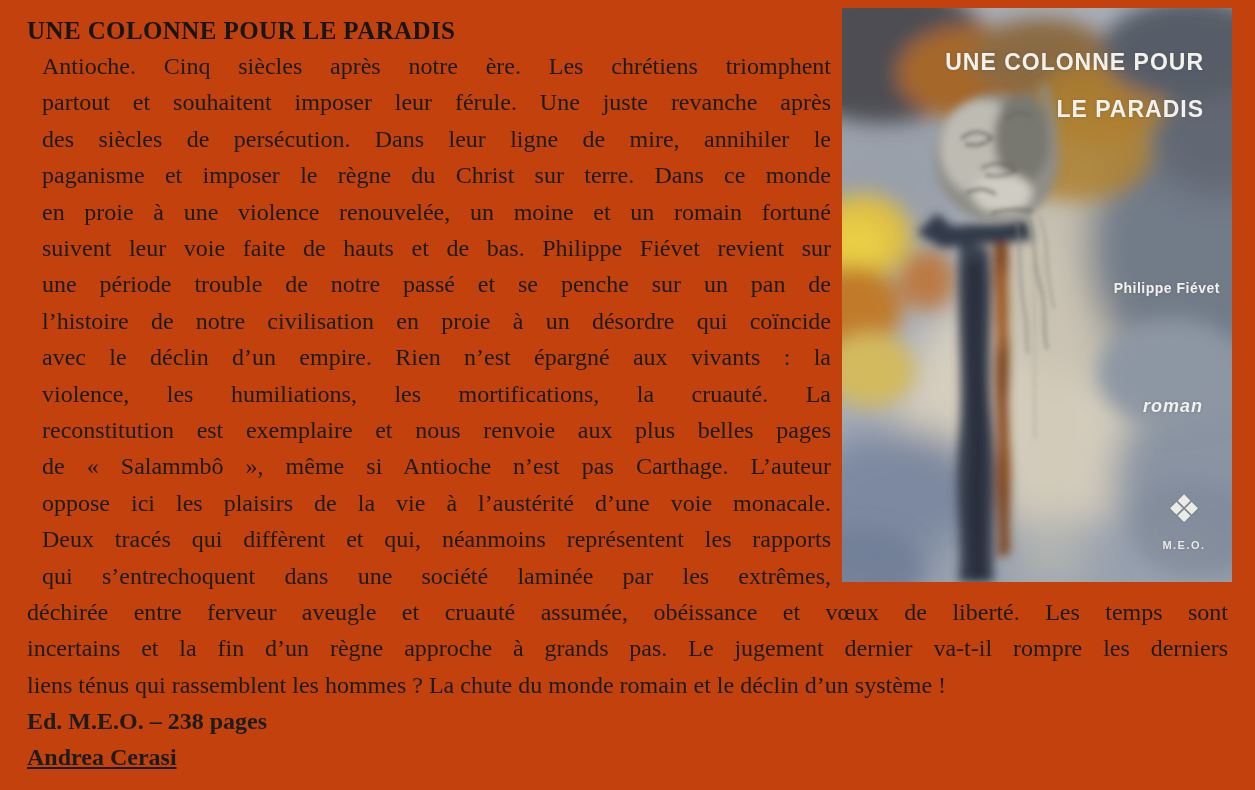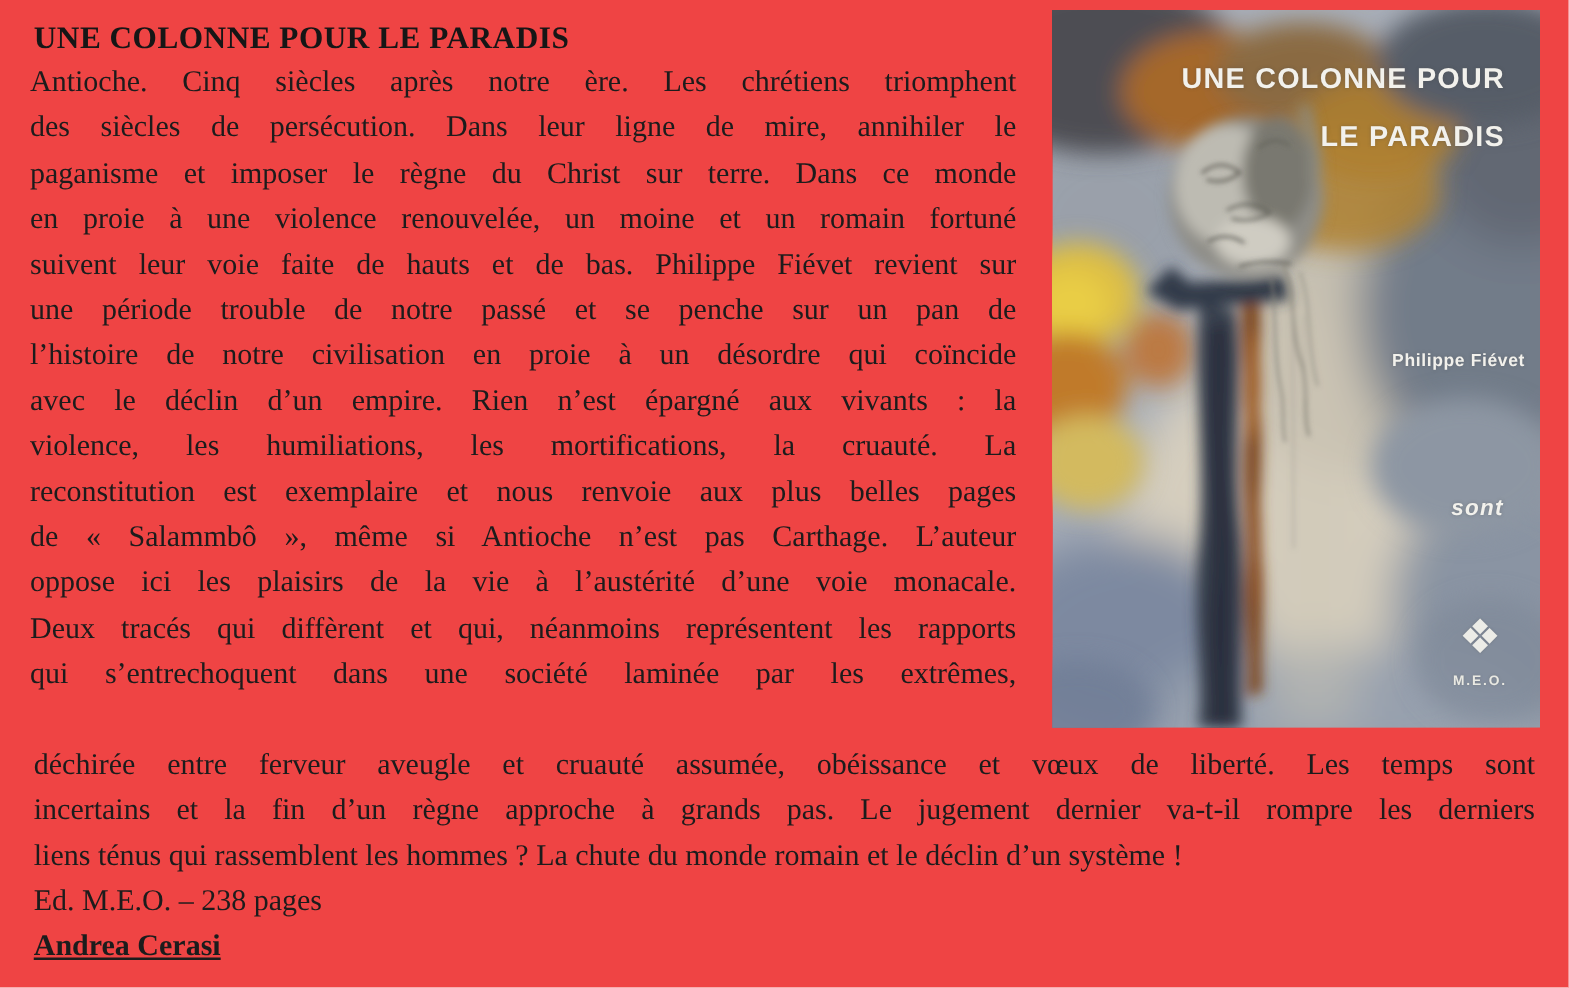--- a/index.html
+++ b/index.html
@@ -1,39 +1,39 @@
 <!DOCTYPE html>
 <html><head>
 <meta charset="utf-8">
 <style>
   html,body{margin:0;padding:0;background:#ffffff;}
   .page{
     position:relative;
     width:1255px;height:790px;
-    background:#ef4444;
+    background:#c2410c;
     color:#1c1c1c;
     font-family:"Liberation Serif","DejaVu Serif",serif;
     overflow:hidden;
   }
   .title{
     position:absolute;left:27px;top:16px;margin:0;
     font-size:25px;font-weight:bold;line-height:30px;letter-spacing:.4px;
     color:#161616;
   }
-  .body-narrow{position:absolute;left:24px;top:48px;width:789px;}
+  .body-narrow{position:absolute;left:42px;top:48px;width:789px;}
   .body-full{position:absolute;left:27px;top:594px;width:1201px;}
   .line{
     font-size:24px;line-height:36.4px;
     text-align:justify;text-align-last:justify;
     white-space:normal;
   }
   .line.last{text-align-last:left;}
   .pub-line{
     position:absolute;left:27px;top:703px;
-    font-size:24px;line-height:36.4px;font-weight:normal;
+    font-size:24px;line-height:36.4px;font-weight:bold;
   }
   .reviewer-line{
     position:absolute;left:27px;top:739px;
     font-size:24px;line-height:36.4px;font-weight:bold;text-decoration:underline;
   }
   
   .cover{
     position:absolute;left:842px;top:8px;width:390px;height:641px;
     overflow:hidden;
   }
@@ -64,20 +64,21 @@
 </style>
 </head>
 <body>
 
 <div class="page">
 
   <h1 class="title">UNE COLONNE POUR LE PARADIS</h1>
 
   <div class="body-narrow">
     <div class="line">Antioche. Cinq siècles après notre ère. Les chrétiens triomphent</div>
+    <div class="line">partout et souhaitent imposer leur férule. Une juste revanche après</div>
     <div class="line">des siècles de persécution. Dans leur ligne de mire, annihiler le</div>
     <div class="line">paganisme et imposer le règne du Christ sur terre. Dans ce monde</div>
     <div class="line">en proie à une violence renouvelée, un moine et un romain fortuné</div>
     <div class="line">suivent leur voie faite de hauts et de bas. Philippe Fiévet revient sur</div>
     <div class="line">une période trouble de notre passé et se penche sur un pan de</div>
     <div class="line">l’histoire de notre civilisation en proie à un désordre qui coïncide</div>
     <div class="line">avec le déclin d’un empire. Rien n’est épargné aux vivants : la</div>
     <div class="line">violence, les humiliations, les mortifications, la cruauté. La</div>
     <div class="line">reconstitution est exemplaire et nous renvoie aux plus belles pages</div>
     <div class="line">de « Salammbô », même si Antioche n’est pas Carthage. L’auteur</div>
@@ -168,18 +169,18 @@
         <path d="M185,205 C195,230 190,260 200,285 C205,305 200,325 205,340" stroke="#8f8c80" stroke-width="2.5" opacity="0.9"></path>
         <path d="M198,210 C208,235 203,270 212,300" stroke="#9a978b" stroke-width="2" opacity="0.85"></path>
         <path d="M175,215 C180,245 176,275 183,305 C186,320 183,330 186,345" stroke="#87857a" stroke-width="2" opacity="0.8"></path>
         <path d="M192,240 L193,430" stroke="#a9a49a" stroke-width="2" opacity="0.55"></path>
         <path d="M201,245 L202,310" stroke="#a9a49a" stroke-width="1.5" opacity="0.5"></path>
       </g>
     </svg>
     <div class="cv-text cv-title1">UNE COLONNE POUR</div>
     <div class="cv-text cv-title2">LE PARADIS</div>
     <div class="cv-text cv-author">Philippe Fiévet</div>
-    <div class="cv-text cv-genre">sont</div>
+    <div class="cv-text cv-genre">roman</div>
     <div class="cv-logo">❖</div>
     <div class="cv-logo-text">M.E.O.</div>
   </div>
 
 </div>
 
 </body></html>

